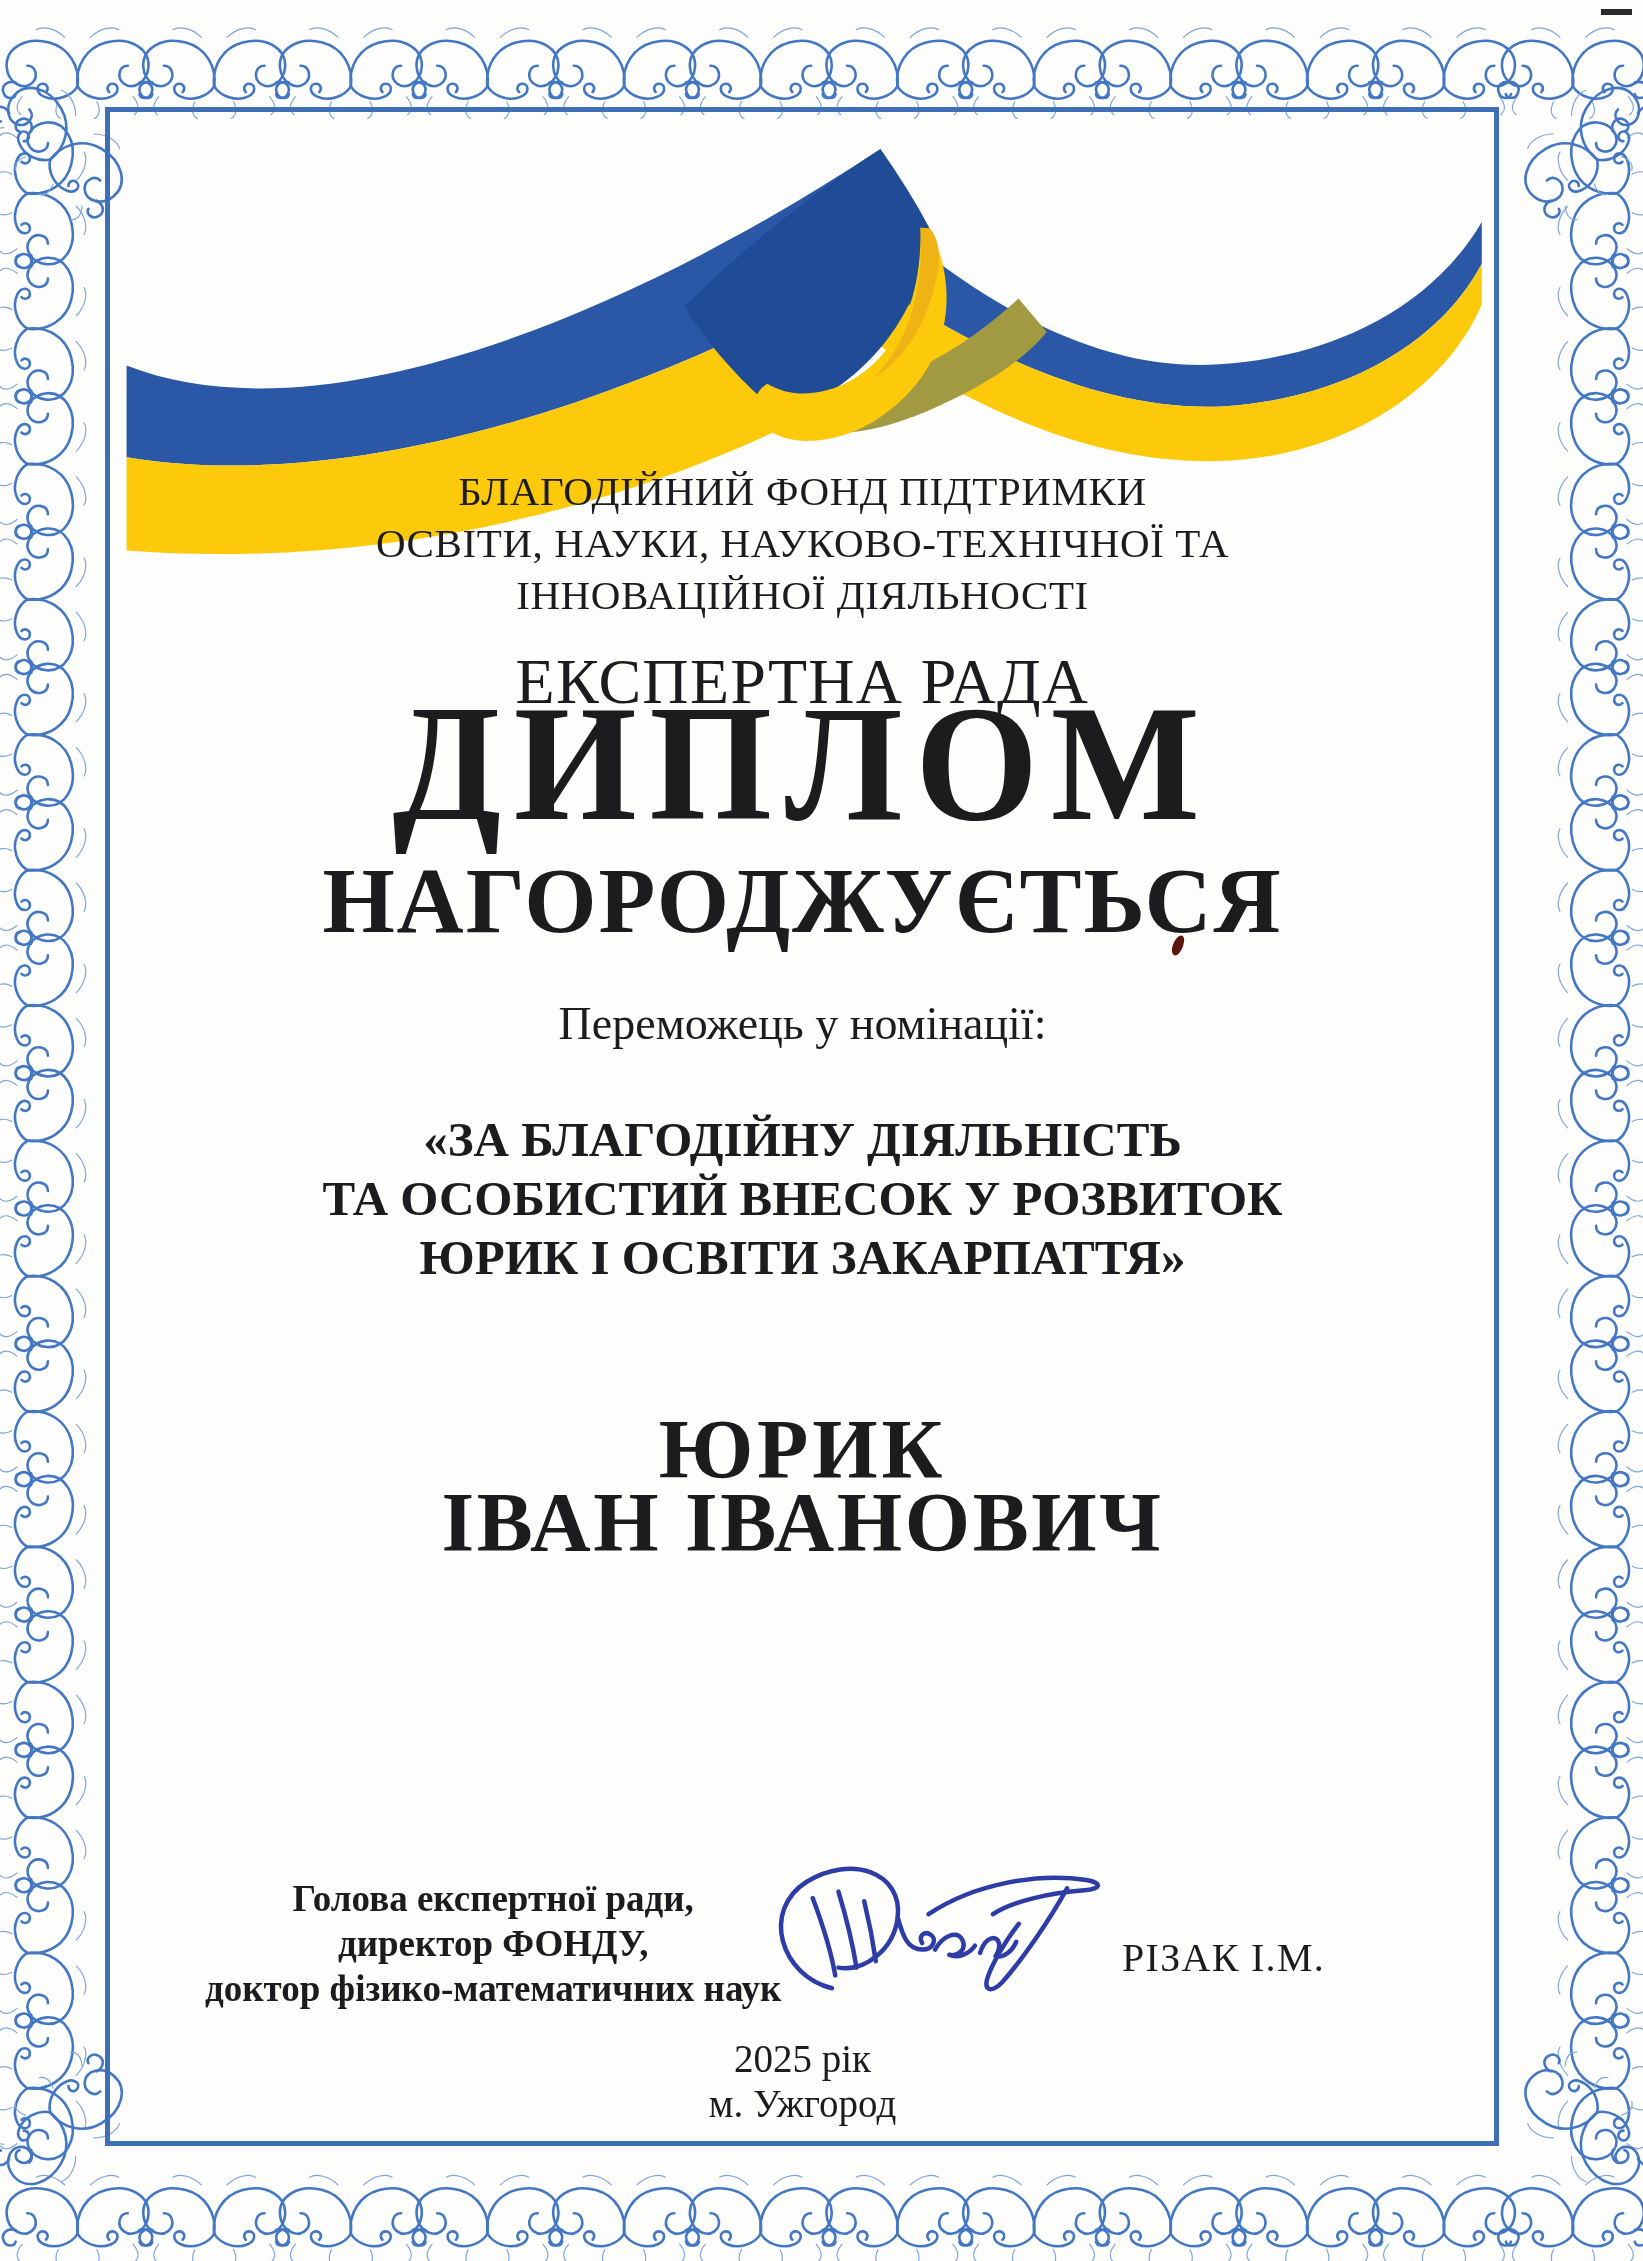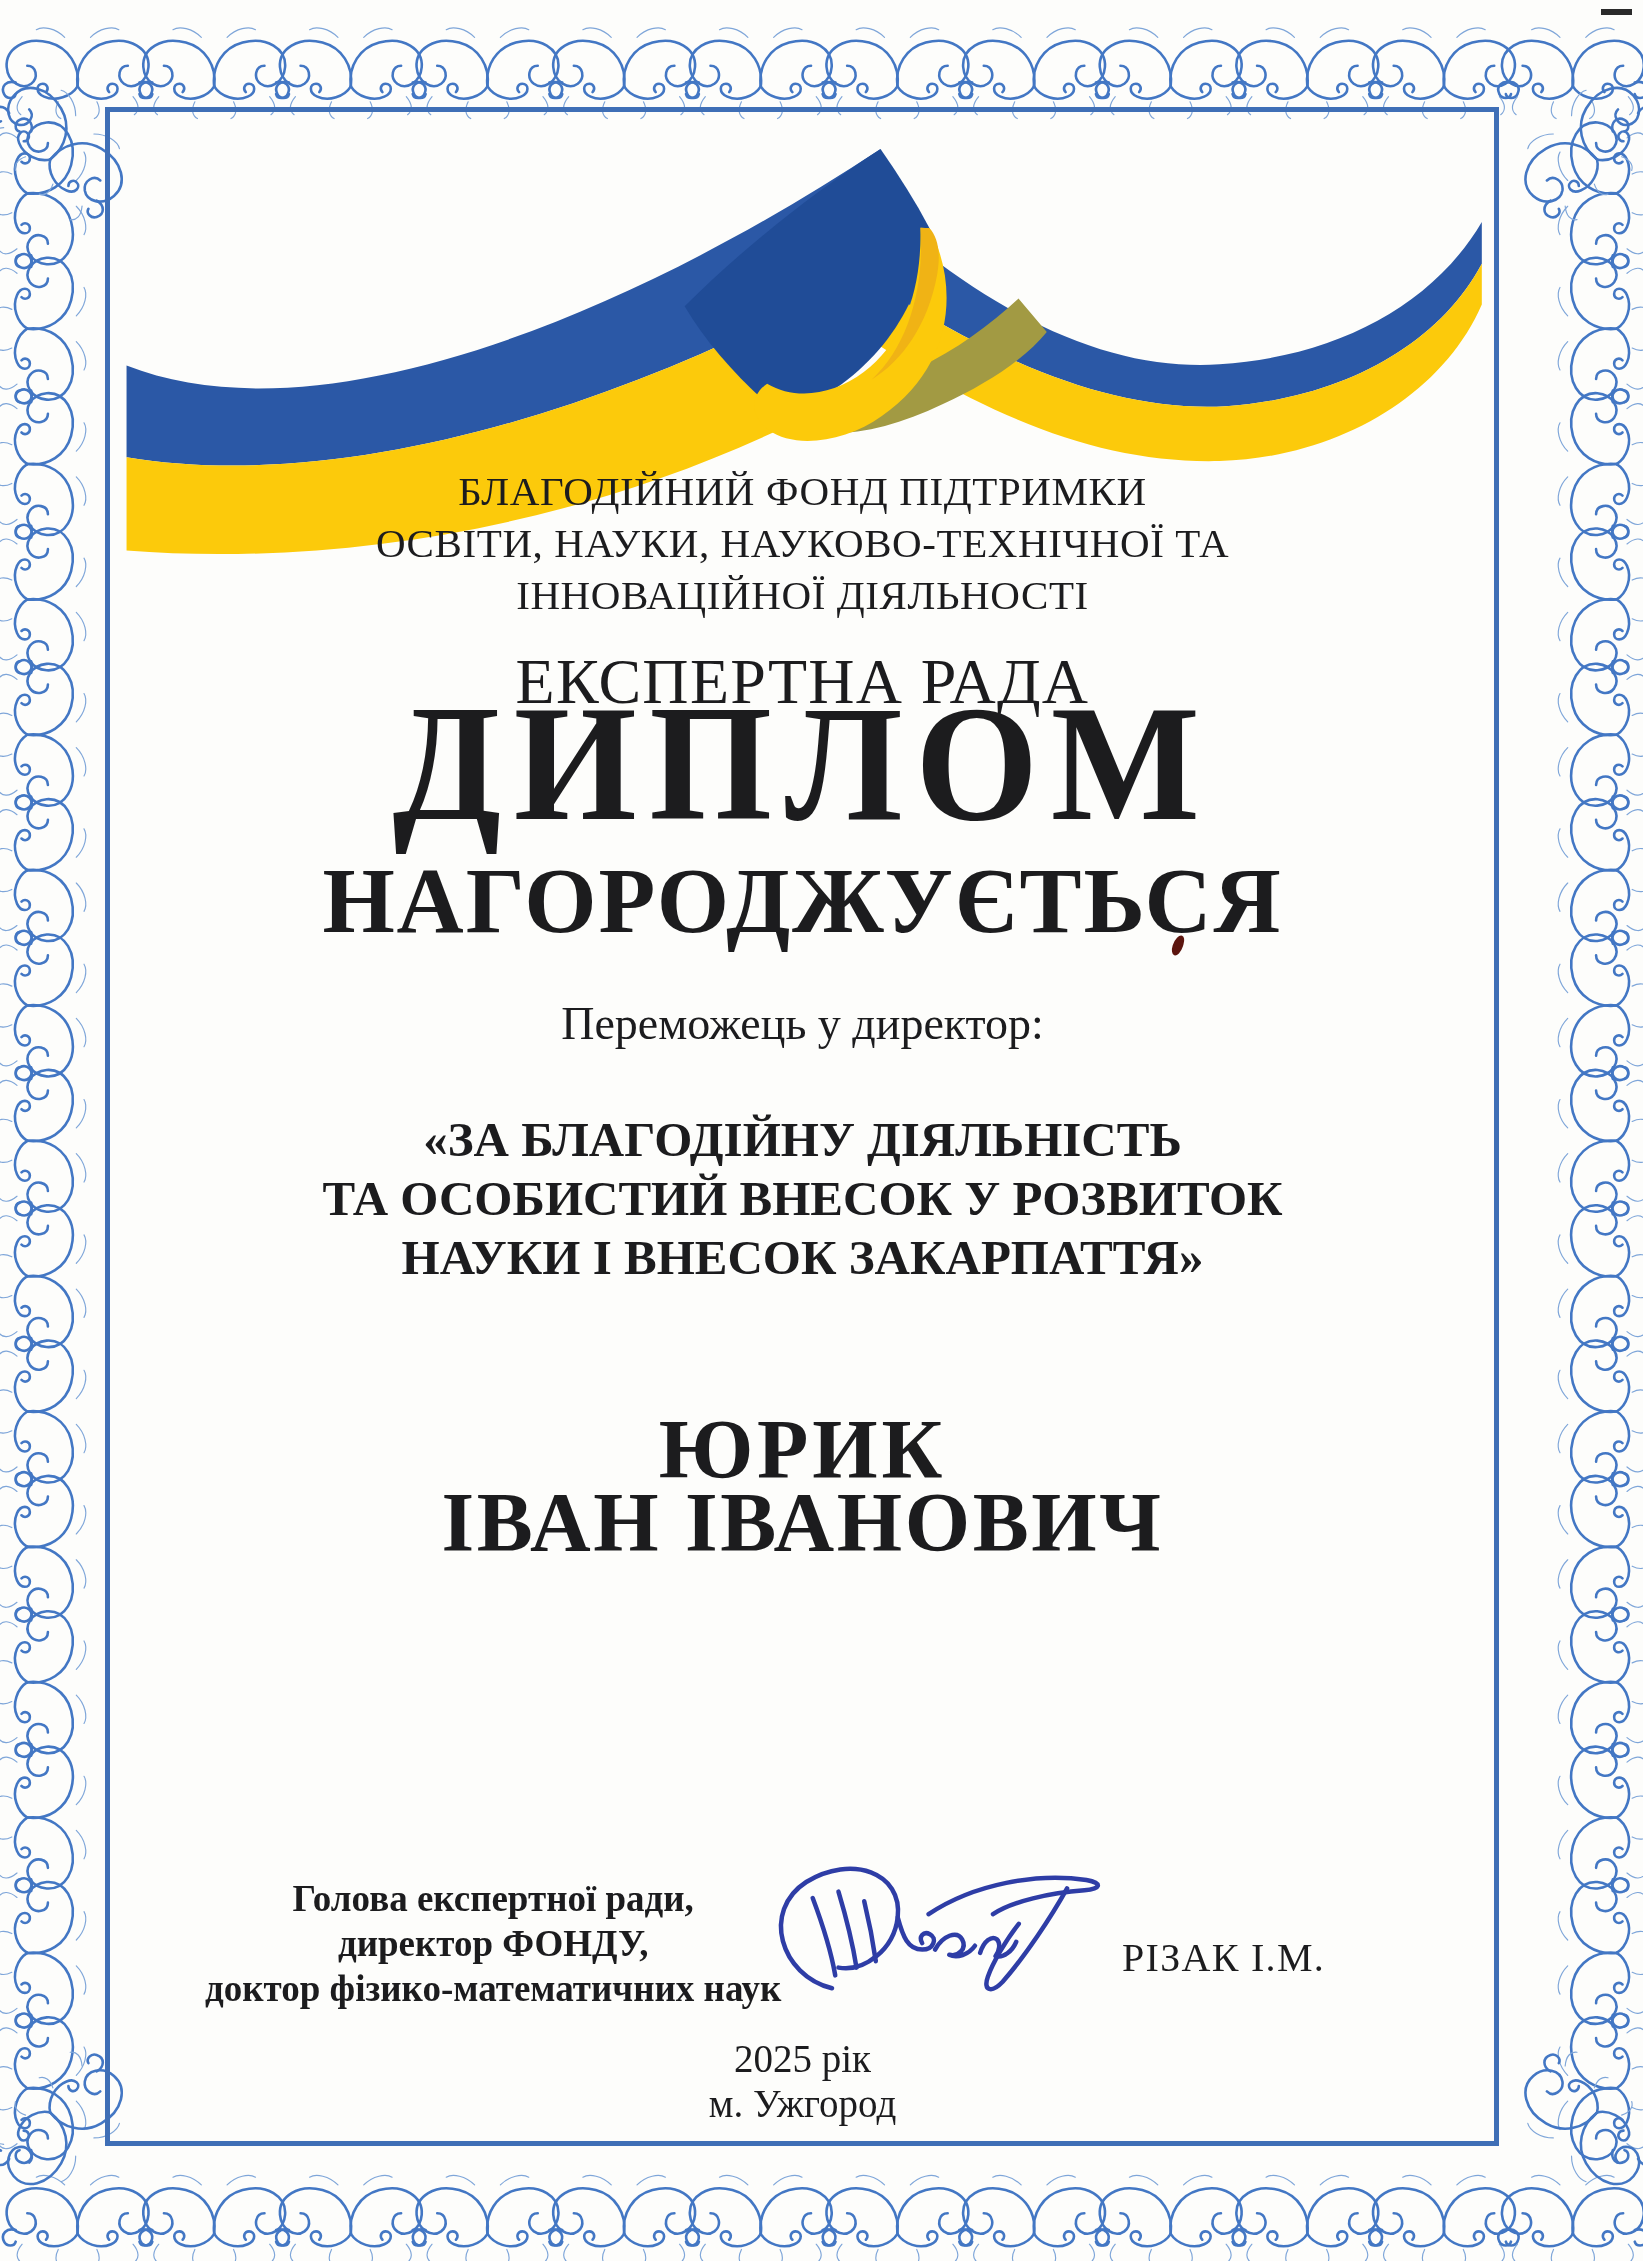--- a/index.html
+++ b/index.html
@@ -154,26 +154,26 @@
     <div>ОСВІТИ, НАУКИ, НАУКОВО-ТЕХНІЧНОЇ ТА</div>
     <div>ІННОВАЦІЙНОЇ ДІЯЛЬНОСТІ</div>
   </div>
 
   <div class="tblock council">ЕКСПЕРТНА РАДА</div>
 
   <div class="tblock diploma">ДИПЛОМ</div>
 
   <div class="tblock awarded">НАГОРОДЖУЄТЬСЯ</div>
 
-  <div class="tblock intro">Переможець у директор:</div>
+  <div class="tblock intro">Переможець у номінації:</div>
 
   <div class="tblock nomination">
     <div>«ЗА БЛАГОДІЙНУ ДІЯЛЬНІСТЬ</div>
     <div>ТА ОСОБИСТИЙ ВНЕСОК У РОЗВИТОК</div>
-    <div>НАУКИ І ВНЕСОК ЗАКАРПАТТЯ»</div>
+    <div>ЮРИК І ОСВІТИ ЗАКАРПАТТЯ»</div>
   </div>
 
   <div class="tblock surname">ЮРИК</div>
   <div class="tblock fullname">ІВАН ІВАНОВИЧ</div>
 
   <div class="officials">
     <div>Голова експертної ради,</div>
     <div>директор ФОНДУ,</div>
     <div>доктор фізико-математичних наук</div>
   </div>

